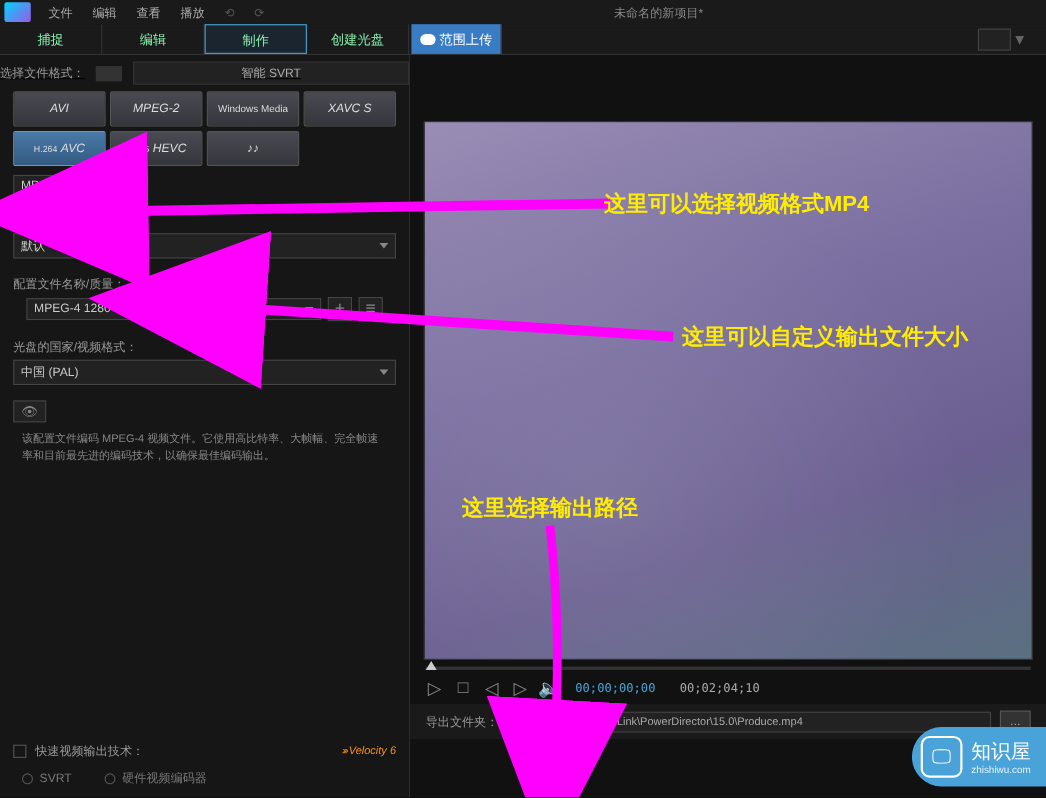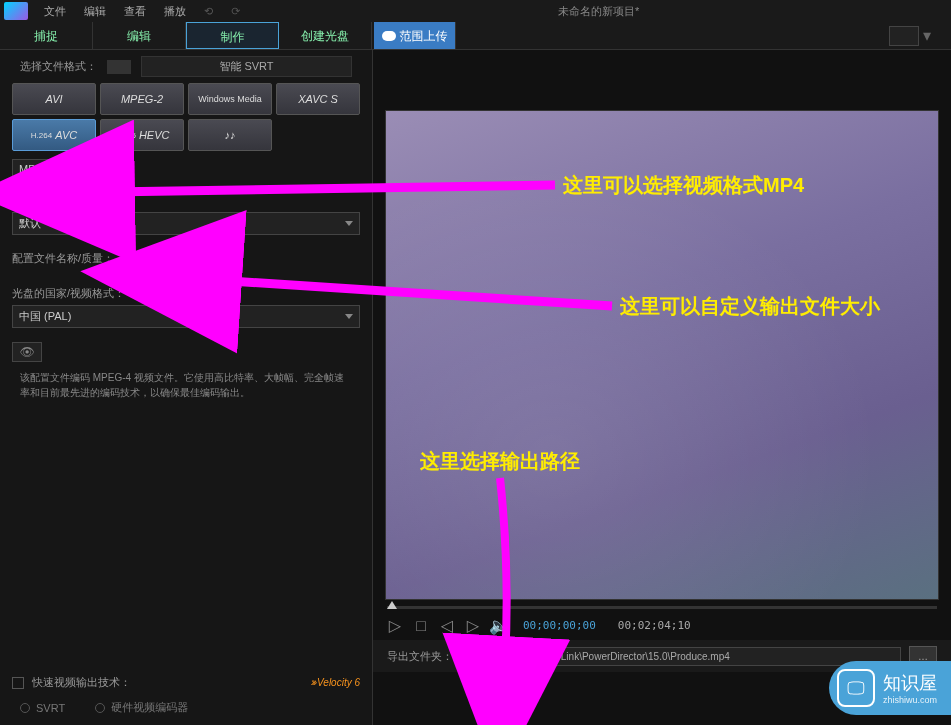--- a/index.html
+++ b/index.html
@@ -22,21 +22,21 @@
 
 .left-panel { width: 373px; background: #161616; border-right: 1px solid #333; display: flex; flex-direction: column; }
 
 .sub-tabs { display: flex; height: 26px; }
 .sub-tab { flex: 1; text-align: center; color: #aaa; font-size: 11px; line-height: 26px; border: 1px solid #333; background: #1a1a1a; cursor: pointer; }
 .sub-tab.active { background: #2a4555; border: 1px solid #4aa3d8; color: #5bb3e8; }
 
 .section { padding: 8px 12px; }
 .section-label { color: #999; font-size: 11px; margin-bottom: 4px; }
 
-.format-header { display: flex; align-items: center; gap: 10px; padding: 6px 20px; }
+.format-header { display: flex; align-items: center; gap: 10px; padding: 6px 0; text-decoration: underline; }
 .format-header .lbl { color: #999; font-size: 11px; }
 .format-header .pencil { width: 24px; height: 14px; background: #333; }
 .format-header .svrt-btn { flex: 1; text-align: center; color: #aaa; font-size: 11px; padding: 2px; border: 1px solid #333; background: #222; cursor: pointer; }
 
 .format-grid { display: grid; grid-template-columns: repeat(4, 1fr); gap: 4px; padding: 0 12px 8px; }
 .format-btn { height: 32px; background: linear-gradient(#4a4a52, #35353c); border: 1px solid #555; color: #ddd; font-size: 11px; font-style: italic; display: flex; align-items: center; justify-content: center; cursor: pointer; border-radius: 2px; }
 .format-btn.sel { background: linear-gradient(#4a7aa8, #335a82); border-color: #5a9cd8; }
 .format-btn sup { font-size: 8px; font-style: normal; }
 
 .dropdown { background: #222; border: 1px solid #444; color: #ccc; font-size: 11px; padding: 3px 6px; width: 100%; display: flex; justify-content: space-between; align-items: center; cursor: pointer; }
@@ -150,20 +150,28 @@
     <div class="section">
       <div class="section-label">配置文件类型：</div>
       <div class="dropdown">
         <span>默认</span>
         <span class="caret"></span>
       </div>
     </div>
 
     <div class="section">
       <div class="section-label">配置文件名称/质量：</div>
+      <div class="profile-row">
+        <div class="dropdown">
+          <span>MPEG-4 1280 x 720/25p (16 Mbps)</span>
+          <span class="caret"></span>
+        </div>
+        <div class="opts" style="color:#888;text-align:center;line-height:20px">+</div>
+        <div class="opts" style="color:#888;text-align:center;line-height:20px">≡</div>
+      </div>
     </div>
 
     <div class="section">
       <div class="section-label">光盘的国家/视频格式：</div>
       <div class="dropdown">
         <span>中国 (PAL)</span>
         <span class="caret"></span>
       </div>
     </div>
 
@@ -212,21 +220,21 @@
       <span class="timecode">00;02;04;10</span>
     </div>
     <div class="export-row">
       <span class="lbl">导出文件夹：</span>
       <div class="path">D:\Documents\CyberLink\PowerDirector\15.0\Produce.mp4</div>
       <div class="browse">…</div>
     </div>
   </div>
 </div>
 
-<div class="anno" style="left:563px;top:172px">这里可以选择视频格式MP4</div>
+<div class="anno" style="left:549px;top:172px">这里可以选择视频格式MP4</div>
 <div class="anno" style="left:620px;top:293px">这里可以自定义输出文件大小</div>
 <div class="anno" style="left:420px;top:448px">这里选择输出路径</div>
 
 <svg class="arrow-svg" style="left:0;top:0" width="951" height="725">
   <defs>
     <marker id="ah" markerWidth="18" markerHeight="16" refX="3" refY="8" orient="auto">
       <polygon points="0,0 18,8 0,16" fill="#ff00ff"></polygon>
     </marker>
   </defs>
   <line x1="555" y1="185" x2="108" y2="192" stroke="#ff00ff" stroke-width="9" marker-end="url(#ah)"></line>

